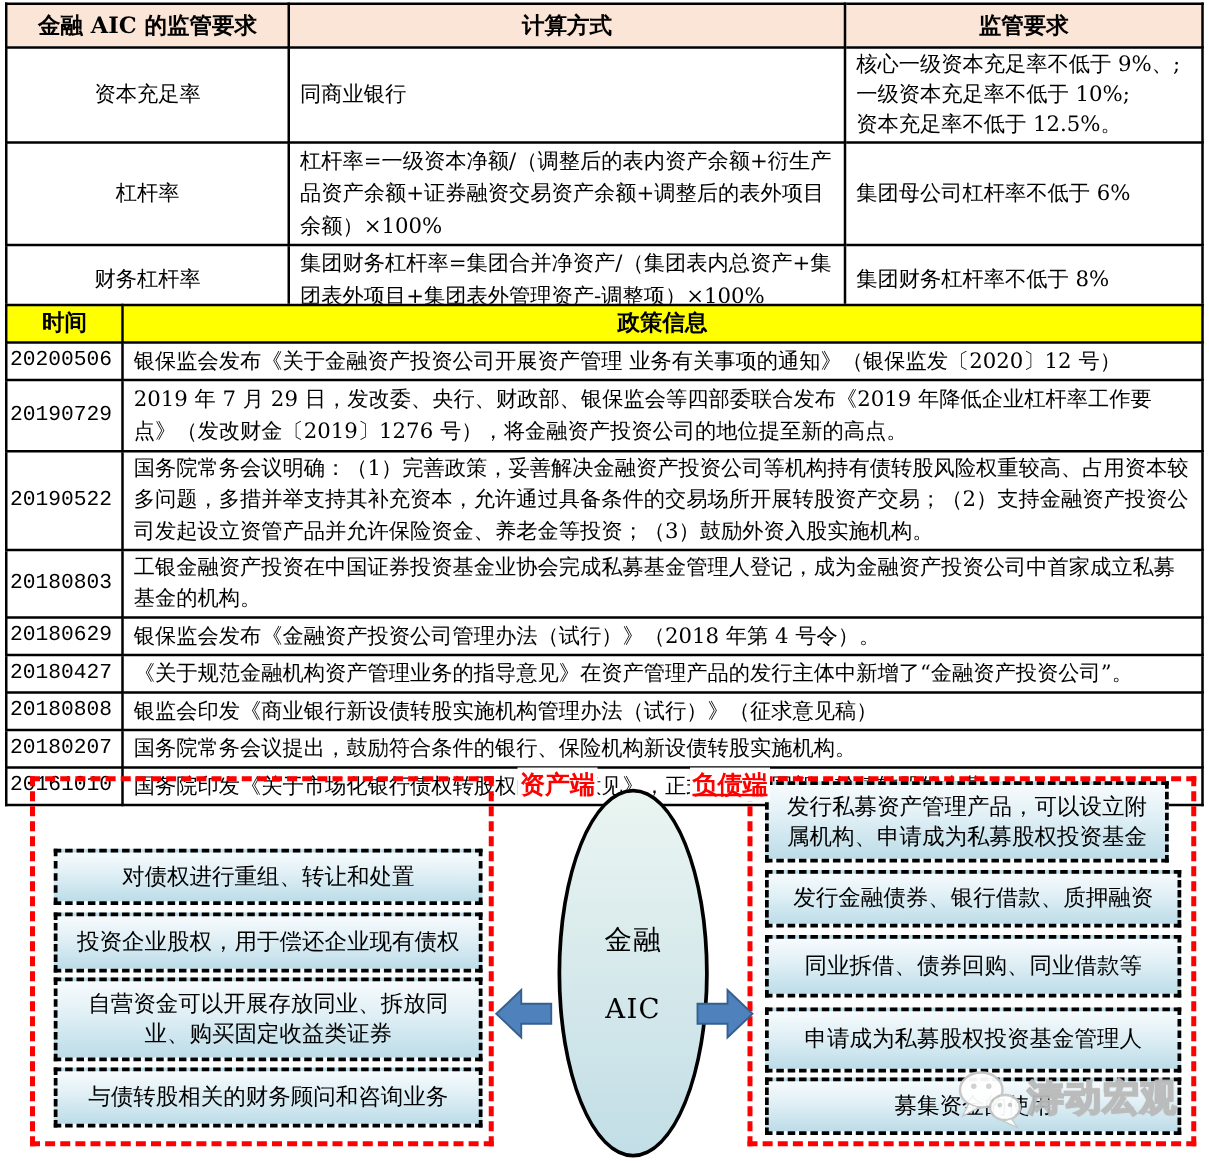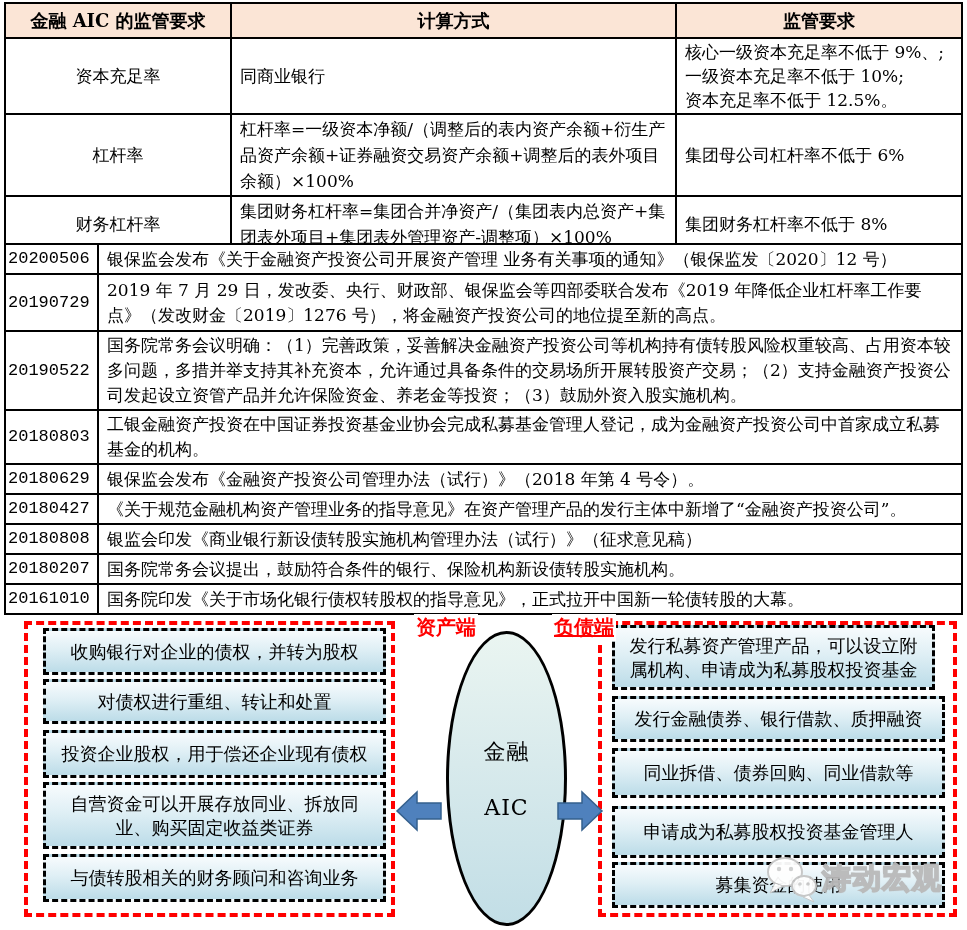--- a/index.html
+++ b/index.html
@@ -110,20 +110,24 @@
     </tr>
   </tbody>
     </table>
 
   <table class="policy">
     <colgroup>
         <col style="width:93px">
         <col style="width:864px">
       </colgroup>
     <tbody>
+        <tr style="height:28px">
+      <th>时间</th>
+      <th>政策信息</th>
+    </tr>
     <tr style="height:28px">
       <td class="date">20200506</td>
       <td class="info">银保监会发布《关于金融资产投资公司开展资产管理 业务有关事项的通知》（银保监发〔2020〕12 号）</td>
     </tr>
     <tr style="height:57px">
       <td class="date">20190729</td>
       <td class="info">2019 年 7 月 29 日，发改委、央行、财政部、银保监会等四部委联合发布《2019 年降低企业杠杆率工作要点》（发改财金〔2019〕1276 号），将金融资产投资公司的地位提至新的高点。</td>
     </tr>
     <tr style="height:79px">
       <td class="date">20190522</td>
@@ -152,21 +156,20 @@
     <tr style="height:27px">
       <td class="date">20161010</td>
       <td class="info">国务院印发《关于市场化银行债权转股权的指导意见》，正式拉开中国新一轮债转股的大幕。</td>
     </tr>
   </tbody>
     </table>
 
   <div class="panel panel-l"></div>
   <div class="panel panel-r"></div>
 
-  <div class="fbox" style="left:43px;top:628px;width:343px;height:47px">收购银行对企业的债权，并转为股权</div>
   <div class="fbox" style="left:43px;top:679px;width:343px;height:45px">对债权进行重组、转让和处置</div>
   <div class="fbox" style="left:43px;top:730px;width:343px;height:48px">投资企业股权，用于偿还企业现有债权</div>
   <div class="fbox" style="left:43px;top:782px;width:343px;height:67px">自营资金可以开展存放同业、拆放同业、购买固定收益类证券</div>
   <div class="fbox" style="left:43px;top:854px;width:343px;height:48px">与债转股相关的财务顾问和咨询业务</div>
 
   <div class="fbox" style="left:612px;top:625px;width:323px;height:65px">发行私募资产管理产品，可以设立附属机构、申请成为私募股权投资基金</div>
   <div class="fbox" style="left:612px;top:696px;width:333px;height:46px">发行金融债券、银行借款、质押融资</div>
   <div class="fbox" style="left:612px;top:748px;width:333px;height:50px">同业拆借、债券回购、同业借款等</div>
   <div class="fbox" style="left:612px;top:806px;width:333px;height:52px">申请成为私募股权投资基金管理人</div>
   <div class="fbox" style="left:612px;top:862px;width:333px;height:46px">募集资金的使用</div>

